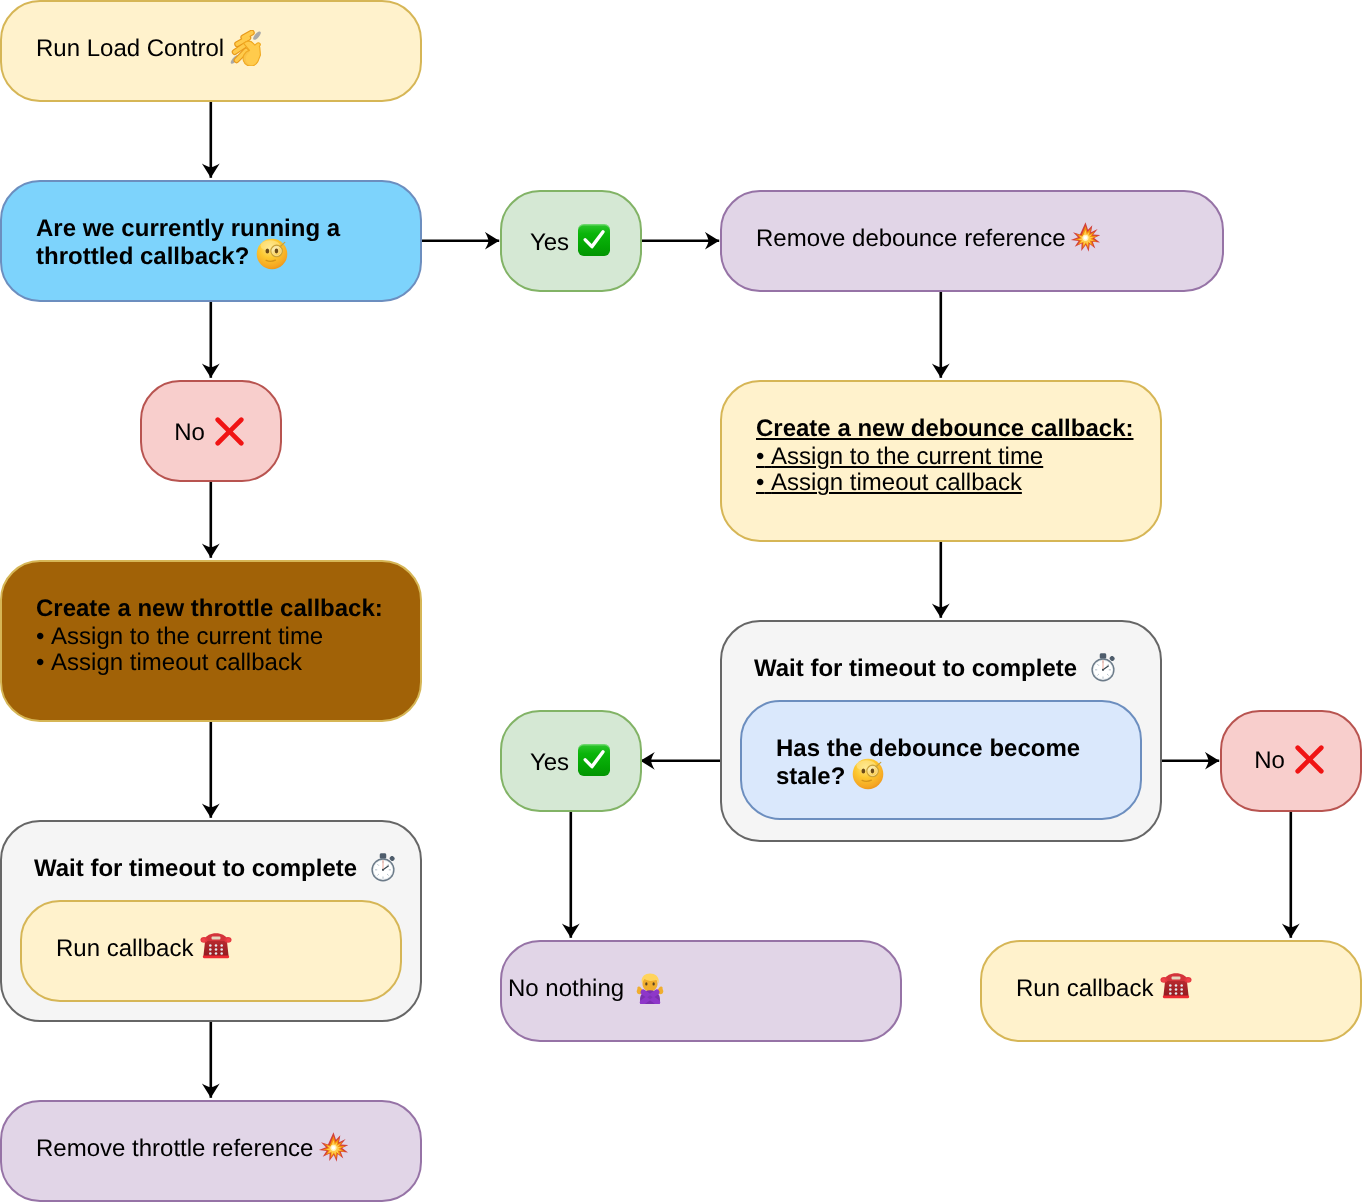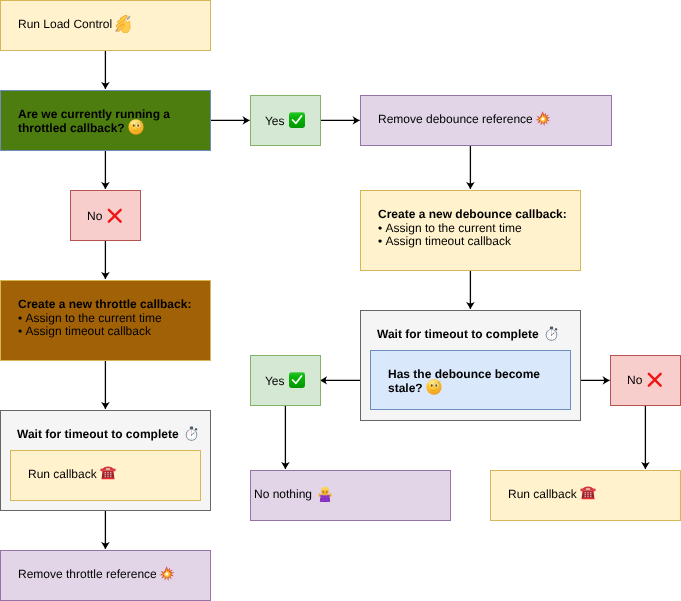--- a/index.html
+++ b/index.html
@@ -2,21 +2,21 @@
 <html><head>
 <meta charset="utf-8">
 <title>Load control flowchart</title>
 <style>
   html,body{margin:0;padding:0;background:#ffffff;}
   body{width:681px;height:601px;overflow:hidden;
        font-family:"Liberation Sans",sans-serif;
        -webkit-font-smoothing:antialiased;
        text-rendering:geometricPrecision;}
   #canvas{position:relative;width:681px;height:601px;background:#ffffff;}
-  .node{position:absolute;box-sizing:border-box;border-style:solid;border-width:1px;}
+  .node{position:absolute;box-sizing:border-box;border-style:solid;border-width:1px;border-radius:20px;}
   .emoji{display:inline-block;height:0;line-height:0;position:relative;vertical-align:baseline;}
   .emw{position:absolute;left:0;display:block;}
   .emoji svg{display:block;width:100%;height:100%;}
   .tb{position:absolute;font-size:12px;color:#000000;line-height:13.7px;
       white-space:normal;will-change:transform;transform:translateZ(0);}
   .tb.cen{text-align:center;}
   .wrap{display:inline;}
   .ln{white-space:nowrap;}
   .b{font-weight:bold;}
   svg.edges{position:absolute;left:0;top:0;width:681px;height:601px;overflow:visible;
@@ -63,21 +63,21 @@
   <path d="M6.4 29.4 L15.6 20.0"></path>
   <path d="M4.6 21.4 L15.6 14.0"></path>
   <path d="M7.0 13.8 L17.8 7.6"></path>
   <path d="M13.0 7.2 L21.2 2.6"></path>
 </g>
 <path fill="#FFCB4C" stroke="#F0A81E" stroke-width="1.1" stroke-linejoin="round" d="M29.0 13.0 C28.2 12.2 26.9 12.2 26.1 13.0 L24.2 14.8 L22.4 12.8 C18.5 8.2 13.2 13.0 13.2 13.0 L19.0 19.8 C16.8 20.4 14.8 21.9 13.6 24.2 C11.7 28.0 13.1 32.4 16.8 34.3 C20.6 36.2 25.1 34.7 27.0 31.0 L29.6 24.4 L29.0 17.1 L28.6 15.9 C29.4 15.1 29.8 13.8 29.0 13.0 Z"></path>
 <path fill="#F0B441" opacity="0.33" d="M19.0 19.8 C16.8 20.4 14.8 21.9 13.6 24.2 C11.7 28.0 13.1 32.4 16.8 34.3 C18.8 35.3 21.0 35.3 22.9 34.3 C21.6 34.6 20.2 34.4 18.9 33.8 C15.6 32.1 14.4 28.2 16.1 24.9 C16.8 23.4 17.9 22.3 19.0 21.4 Z"></path>
 </svg>
             </span></span></span></div>
     </div>
-<div class="node" style="left:-0.1px;top:89.9px;width:211px;height:61px;background:#4d7c0f;border-color:#6c8ebf">
+<div class="node" style="left:-0.1px;top:89.9px;width:211px;height:61px;background:#7dd3fc;border-color:#6c8ebf">
       <div class="tb" style="left:17.1px;top:17.15px;width:178px;font-weight:bold;"><span class="wrap"><span class="" style="">Are we currently running a throttled callback?</span><span class="emoji" style="width:16px;margin-left:3px"><span class="emw" style="width:16px;height:16px;bottom:-3.6px">
               <svg viewBox="0 0 36 36" xmlns="http://www.w3.org/2000/svg">
 <defs>
 <radialGradient id="mgf" cx="42%" cy="30%" r="78%">
  <stop offset="0%" stop-color="#FFE684"></stop>
                     <stop offset="42%" stop-color="#FDC82F"></stop>
  <stop offset="80%" stop-color="#F5A623"></stop>
                     <stop offset="100%" stop-color="#E88B12"></stop>
 </radialGradient>
 <radialGradient id="mgl" cx="50%" cy="42%" r="60%">
@@ -194,21 +194,21 @@
               <svg viewBox="0 0 36 36" xmlns="http://www.w3.org/2000/svg">
 <path fill="#D2403A" d="m18 0.4 2.9 8.6 5.0-5.2-1.4 8.0 7.6-3.6-5.2 6.3 8.7 0.6-7.6 3.6 7.0 5.2-8.6-1.0 3.0 7.8-6.5-5.2-1.2 9.1-3.4-8.0-5.2 7.2 0.4-8.8-8.0 3.8 4.4-6.8-9.0-1.0 8.4-3.2-5.8-5.9 8.1 2.5z"></path>
 <path fill="#F4900C" d="m18 4.6 2.2 7.0 3.9-3.8-0.9 6.1 5.7-2.6-3.9 4.7 6.7 0.3-5.8 2.9 5.3 4.0-6.5-1.0 2.3 5.9-4.9-4.0-1.0 6.9-2.5-6.1-4.0 5.5 0.3-6.7-6.1 2.9 3.4-5.1-6.9-0.9 6.5-2.4-4.5-4.6 6.2 2.0z"></path>
 <path fill="#FFCC4D" d="m18 9.2 1.5 5.0 2.8-2.7-0.7 4.4 4.0-1.9-2.7 3.3 4.7 0.2-4.0 1.9 3.8 2.8-4.6-0.6 1.6 4.1-3.4-2.7-0.7 4.9-1.8-4.3-2.8 3.9 0.1-4.7-4.3 2.0 2.4-3.6-4.9-0.6 4.6-1.7-3.1-3.2 4.3 1.4z"></path>
 <circle cx="18" cy="18.4" r="3.6" fill="#FFF3BC"></circle>
 <circle cx="18" cy="18.4" r="2.1" fill="#FFFFFF"></circle>
 </svg>
             </span></span></span></div>
     </div>
 <div class="node" style="left:359.9px;top:189.9px;width:221px;height:81px;background:#fff2cc;border-color:#d6b656">
-      <div class="tb" style="left:17px;top:17.15px;">
+      <div class="tb" style="left:17px;top:17.15px;text-decoration:underline;">
         <div class="ln b">Create a new debounce callback:</div>
         <div class="ln"><span>•</span>&nbsp;<span>Assign to the current time</span></div>
         <div class="ln"><span>•</span>&nbsp;<span>Assign timeout callback</span></div>
       </div>
     </div>
 <div class="node" style="left:359.9px;top:309.9px;width:221px;height:111px;background:#f5f5f5;border-color:#666666">
       <div class="tb" style="left:16.3px;top:16.95px;font-weight:bold;"><span class="wrap"><span class="" style="">Wait for timeout to complete</span><span class="emoji" style="width:15px;margin-left:5px"><span class="emw" style="width:15px;height:15px;bottom:-3.3px">
               <svg viewBox="0 0 36 36" xmlns="http://www.w3.org/2000/svg">
 <path fill="#4E5C6B" d="M15.9 1.4h4.2c1.0 0 1.8 0.8 1.8 1.8v3.0c0 1.0-0.8 1.8-1.8 1.8h-4.2c-1.0 0-1.8-0.8-1.8-1.8v-3.0c0-1.0 0.8-1.8 1.8-1.8z"></path>
 <path fill="#4E5C6B" d="M27.6 5.2c0.7-0.7 1.8-0.7 2.5 0l1.5 1.5c0.7 0.7 0.7 1.8 0 2.5l-1.2 1.2c-0.7 0.7-1.8 0.7-2.5 0l-1.5-1.5c-0.7-0.7-0.7-1.8 0-2.5z"></path>

